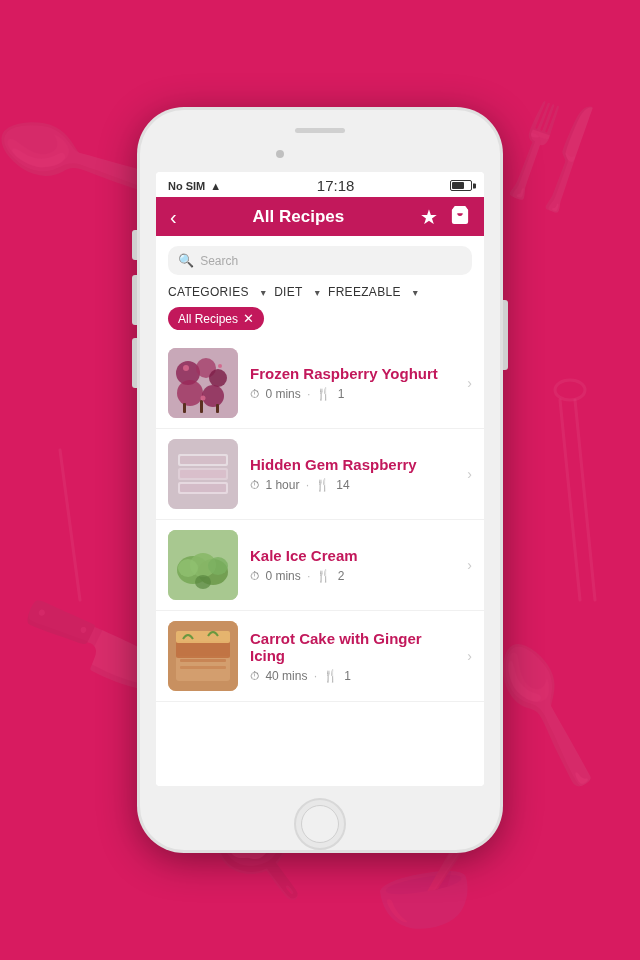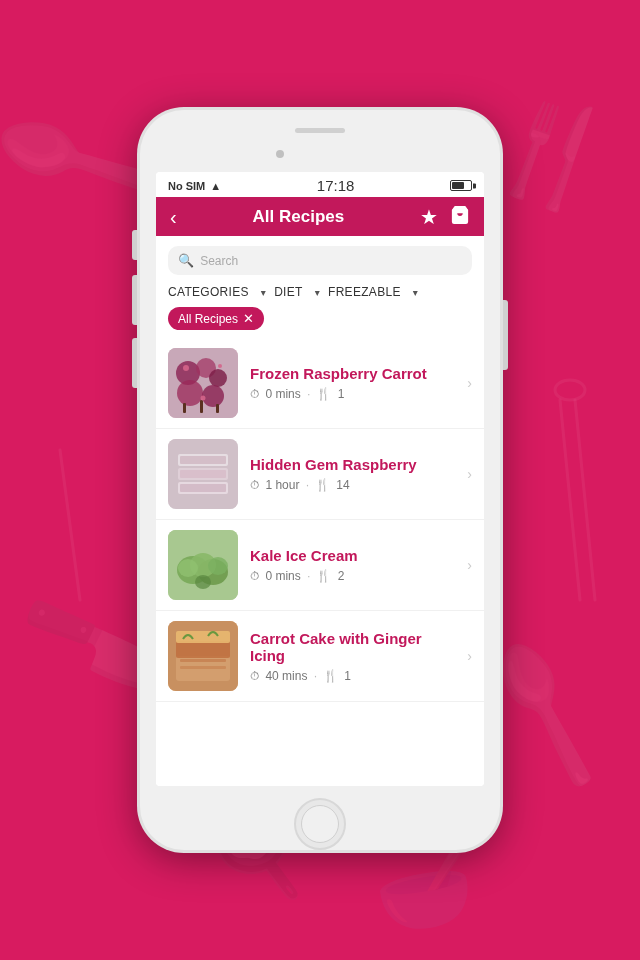--- a/index.html
+++ b/index.html
@@ -423,21 +423,21 @@
               <circle cx="45" cy="48" r="11" fill="#8a2050" opacity="0.8"></circle>
               <rect x="15" y="55" width="3" height="10" fill="#5a3020" rx="1"></rect>
               <rect x="32" y="52" width="3" height="13" fill="#5a3020" rx="1"></rect>
               <rect x="48" y="56" width="3" height="9" fill="#5a3020" rx="1"></rect>
               <circle cx="18" cy="20" r="3" fill="#d4648a" opacity="0.9"></circle>
               <circle cx="52" cy="18" r="2" fill="#d4648a" opacity="0.9"></circle>
               <circle cx="35" cy="50" r="2.5" fill="#d4648a" opacity="0.9"></circle>
             </svg>
           </div>
           <div class="recipe-info">
-            <div class="recipe-name">Frozen Raspberry Carrot</div>
+            <div class="recipe-name">Frozen Raspberry Yoghurt</div>
             <div class="recipe-meta">
               <span class="meta-icon">⏱</span>
               <span>0 mins</span>
               <span class="meta-dot">·</span>
               <span class="meta-icon">🍴</span>
               <span>1</span>
             </div>
           </div>
           <span class="recipe-chevron">›</span>
         </div>

